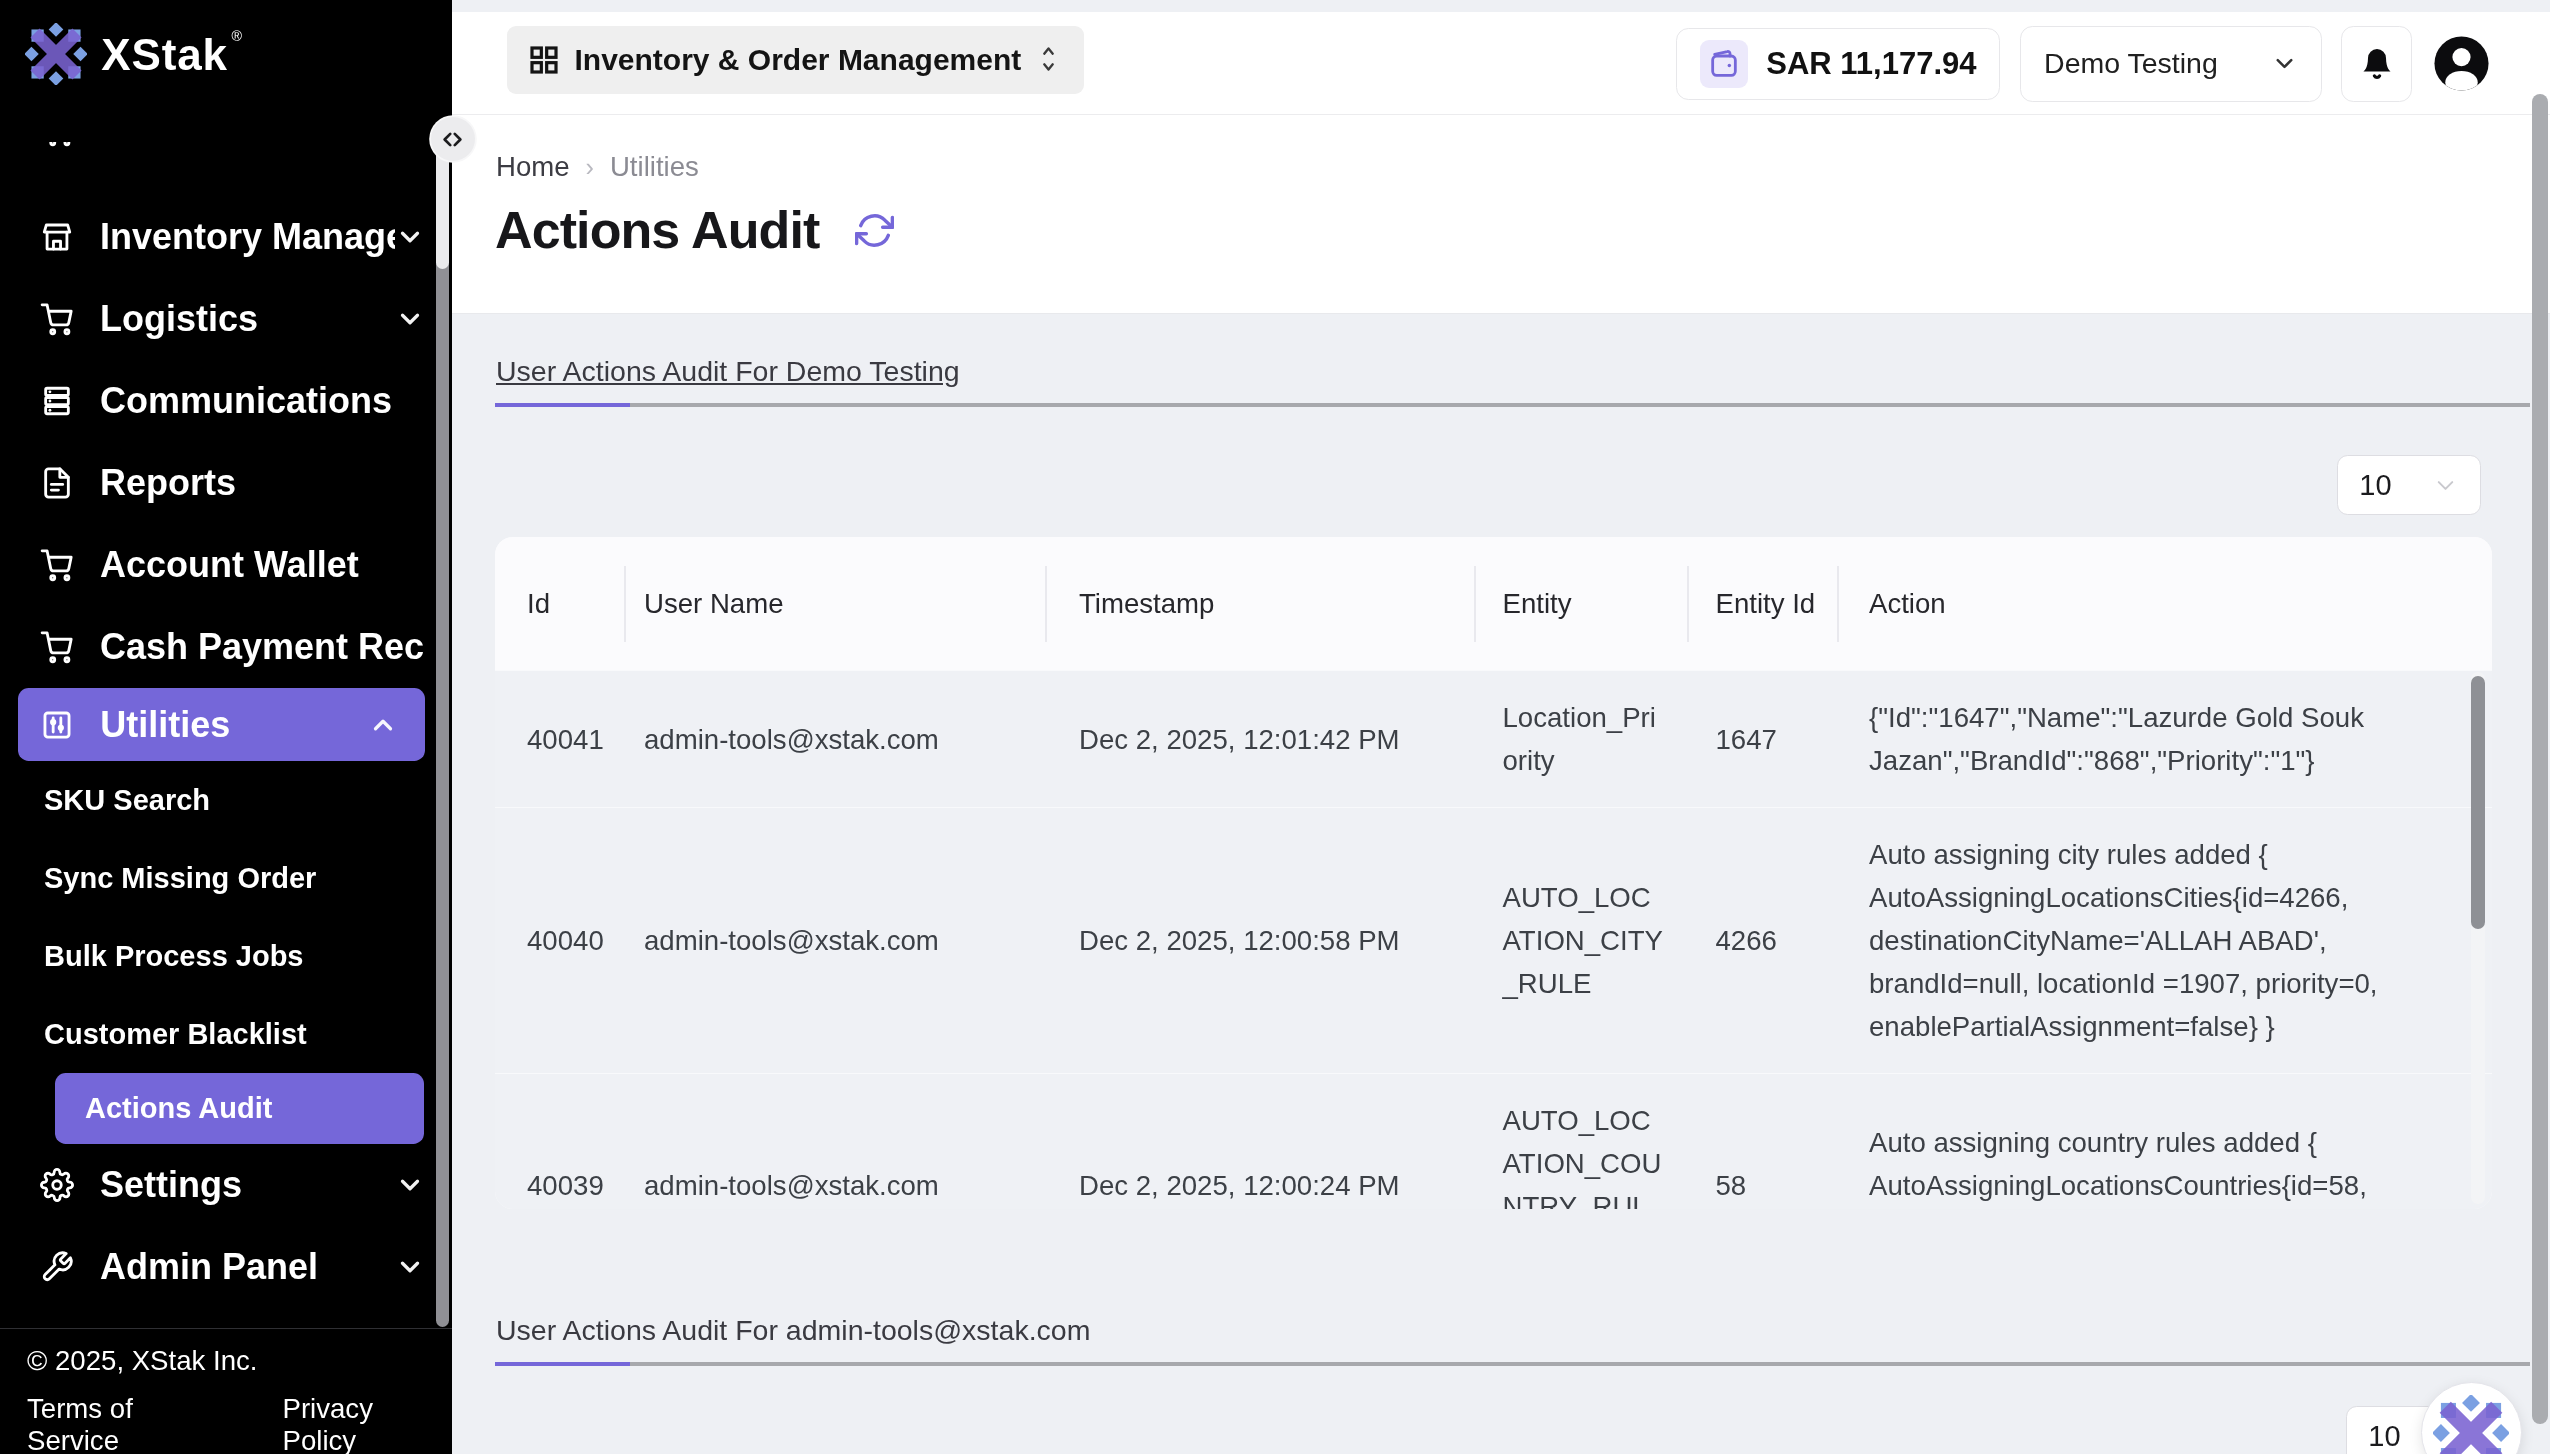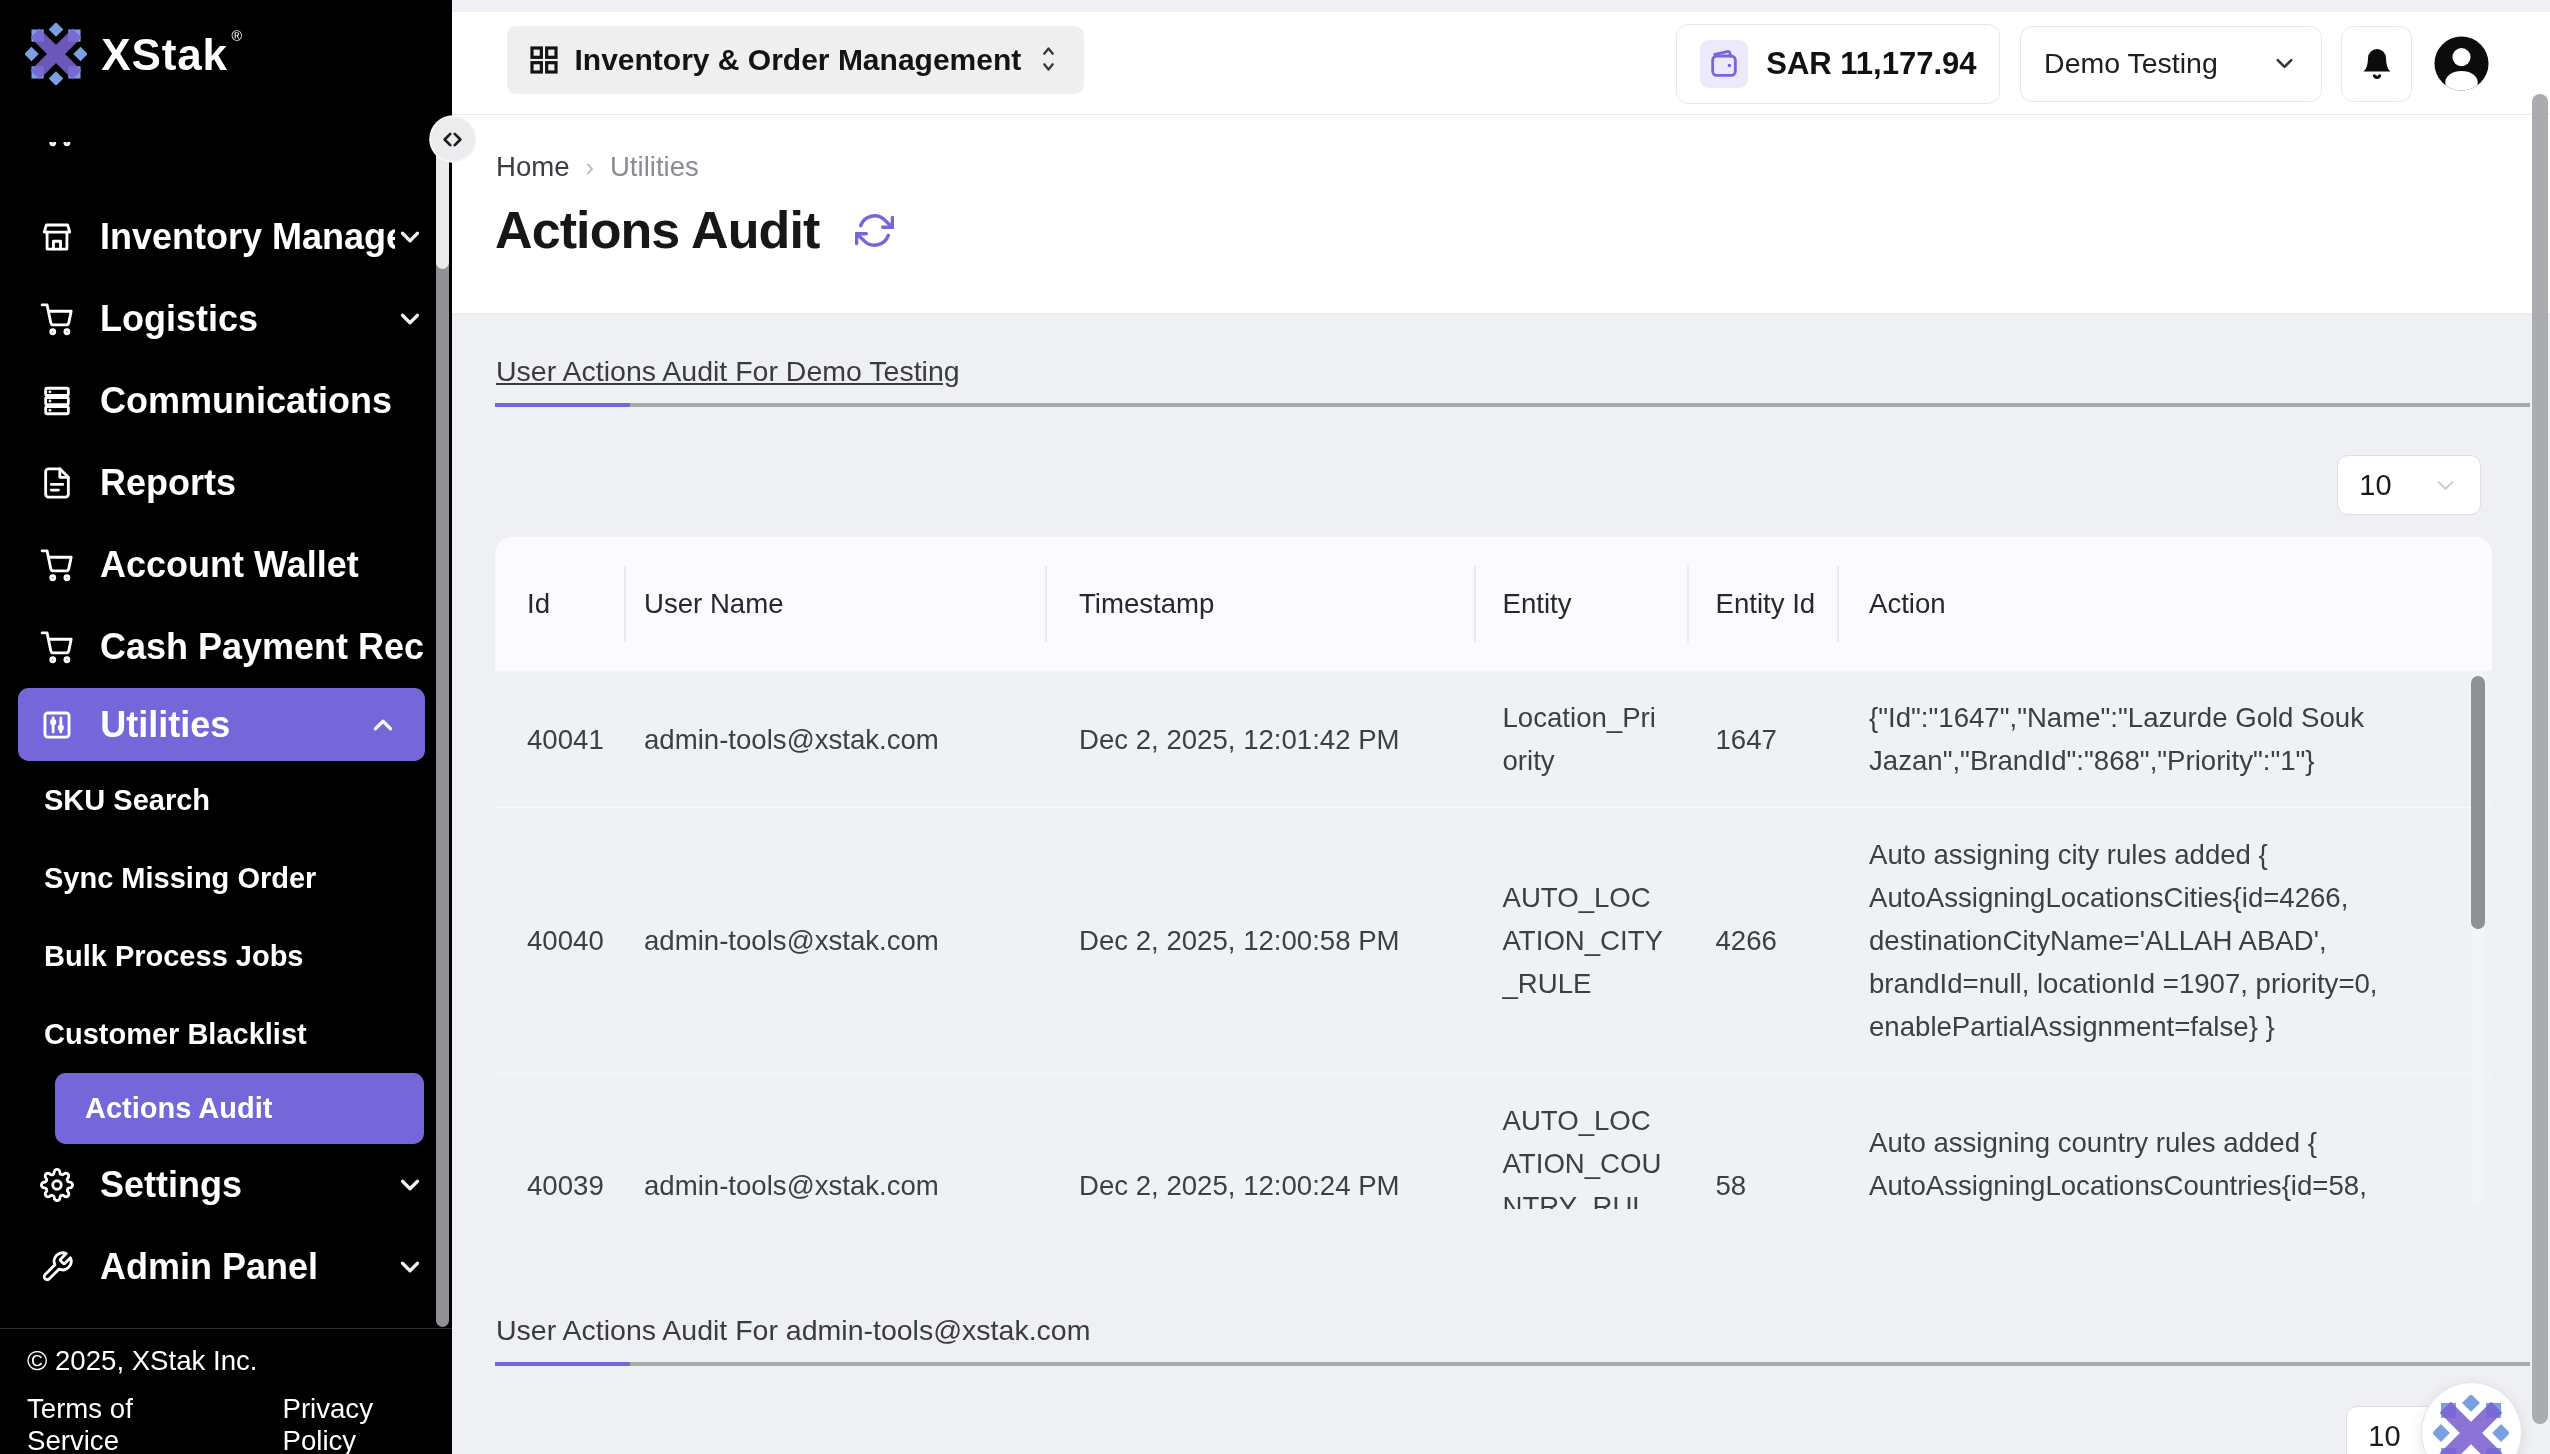--- a/index.html
+++ b/index.html
@@ -37,21 +37,21 @@
 
   
   .main { position:absolute; left:452px; top:0; right:0; height:1455px;margin-top:12px; }
   .topbar { position:absolute; left:0; top:0; right:0; height:103px; background:#fff; border-bottom:1.8px solid #ececee; display:flex; align-items:center; }
   .app-pill { position:absolute; left:55px; top:14.2px; height:68px; background:#efefef; border-radius:9px; display:flex; align-items:center; padding:0 21.3px; cursor:pointer; }
   .app-pill svg.grid { width:32px; height:32px; }
   .app-pill .app-label { font-size:30px; font-weight:700; color:#141414; margin:0 14.2px; white-space:nowrap; }
   .updown svg { width:27px; height:36px; }
 
   .top-right { position:absolute; right:59px; top:0; height:103px; display:flex; align-items:center; gap:19.6px; }
-  .wallet-pill { height:80px; background:#fff; border:1.8px solid #e7e7ea; border-radius:12.4px; display:flex; align-items:center; padding:15px 23px; cursor:pointer; }
+  .wallet-pill { height:72px; background:#fff; border:1.8px solid #e7e7ea; border-radius:12.4px; display:flex; align-items:center; padding:15px 23px; cursor:pointer; }
   .wallet-ic { width:48px; height:48px; background:#ece9fb; border-radius:9px; display:flex; align-items:center; justify-content:center; }
   .wallet-ic svg { width:32px; height:32px; }
   .wallet-amount { font-size:31px; font-weight:700; color:#111; margin-left:18px; white-space:nowrap; }
   .select-pill { height:76px; background:#fff; border:1.8px solid #e7e7ea; border-radius:12.4px; display:flex; align-items:center; padding:0 23px; cursor:pointer; }
   .select-pill .sel-label { font-size:28.5px; color:#202020; margin-right:53px; white-space:nowrap; }
   .select-pill svg { width:27px; height:27px; }
   .chev-light { color:#c8c8cc; } .chev-dark { color:#333; }
   .bell-btn { width:71px; height:76px; border:1.8px solid #e7e7ea; border-radius:12.4px; background:#fff; display:flex; align-items:center; justify-content:center; cursor:pointer; }
   .bell-btn svg { width:36px; height:36px; }
   .avatar { width:59px; height:59px; cursor:pointer; }

